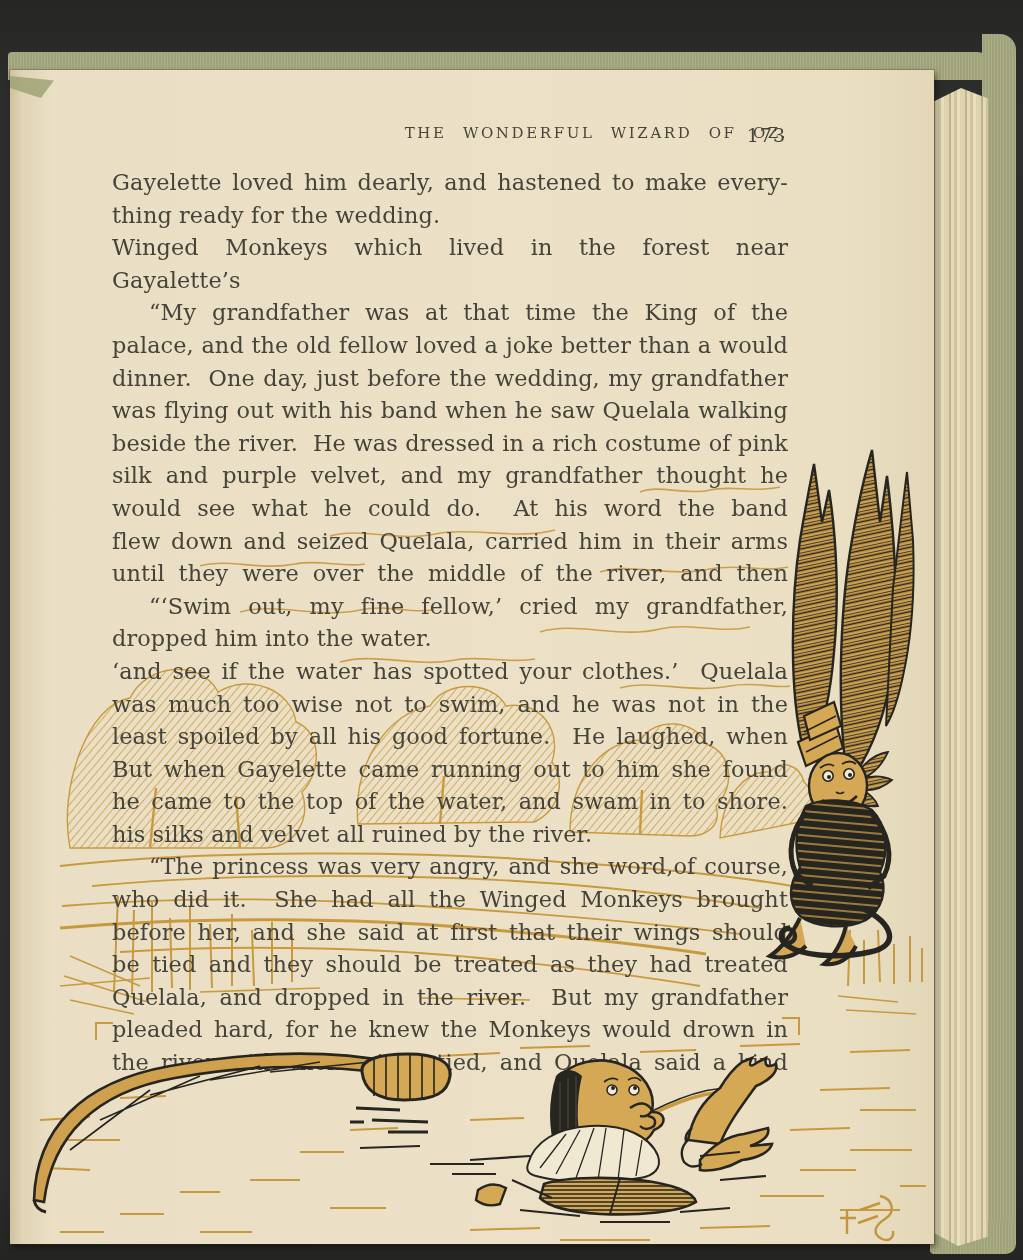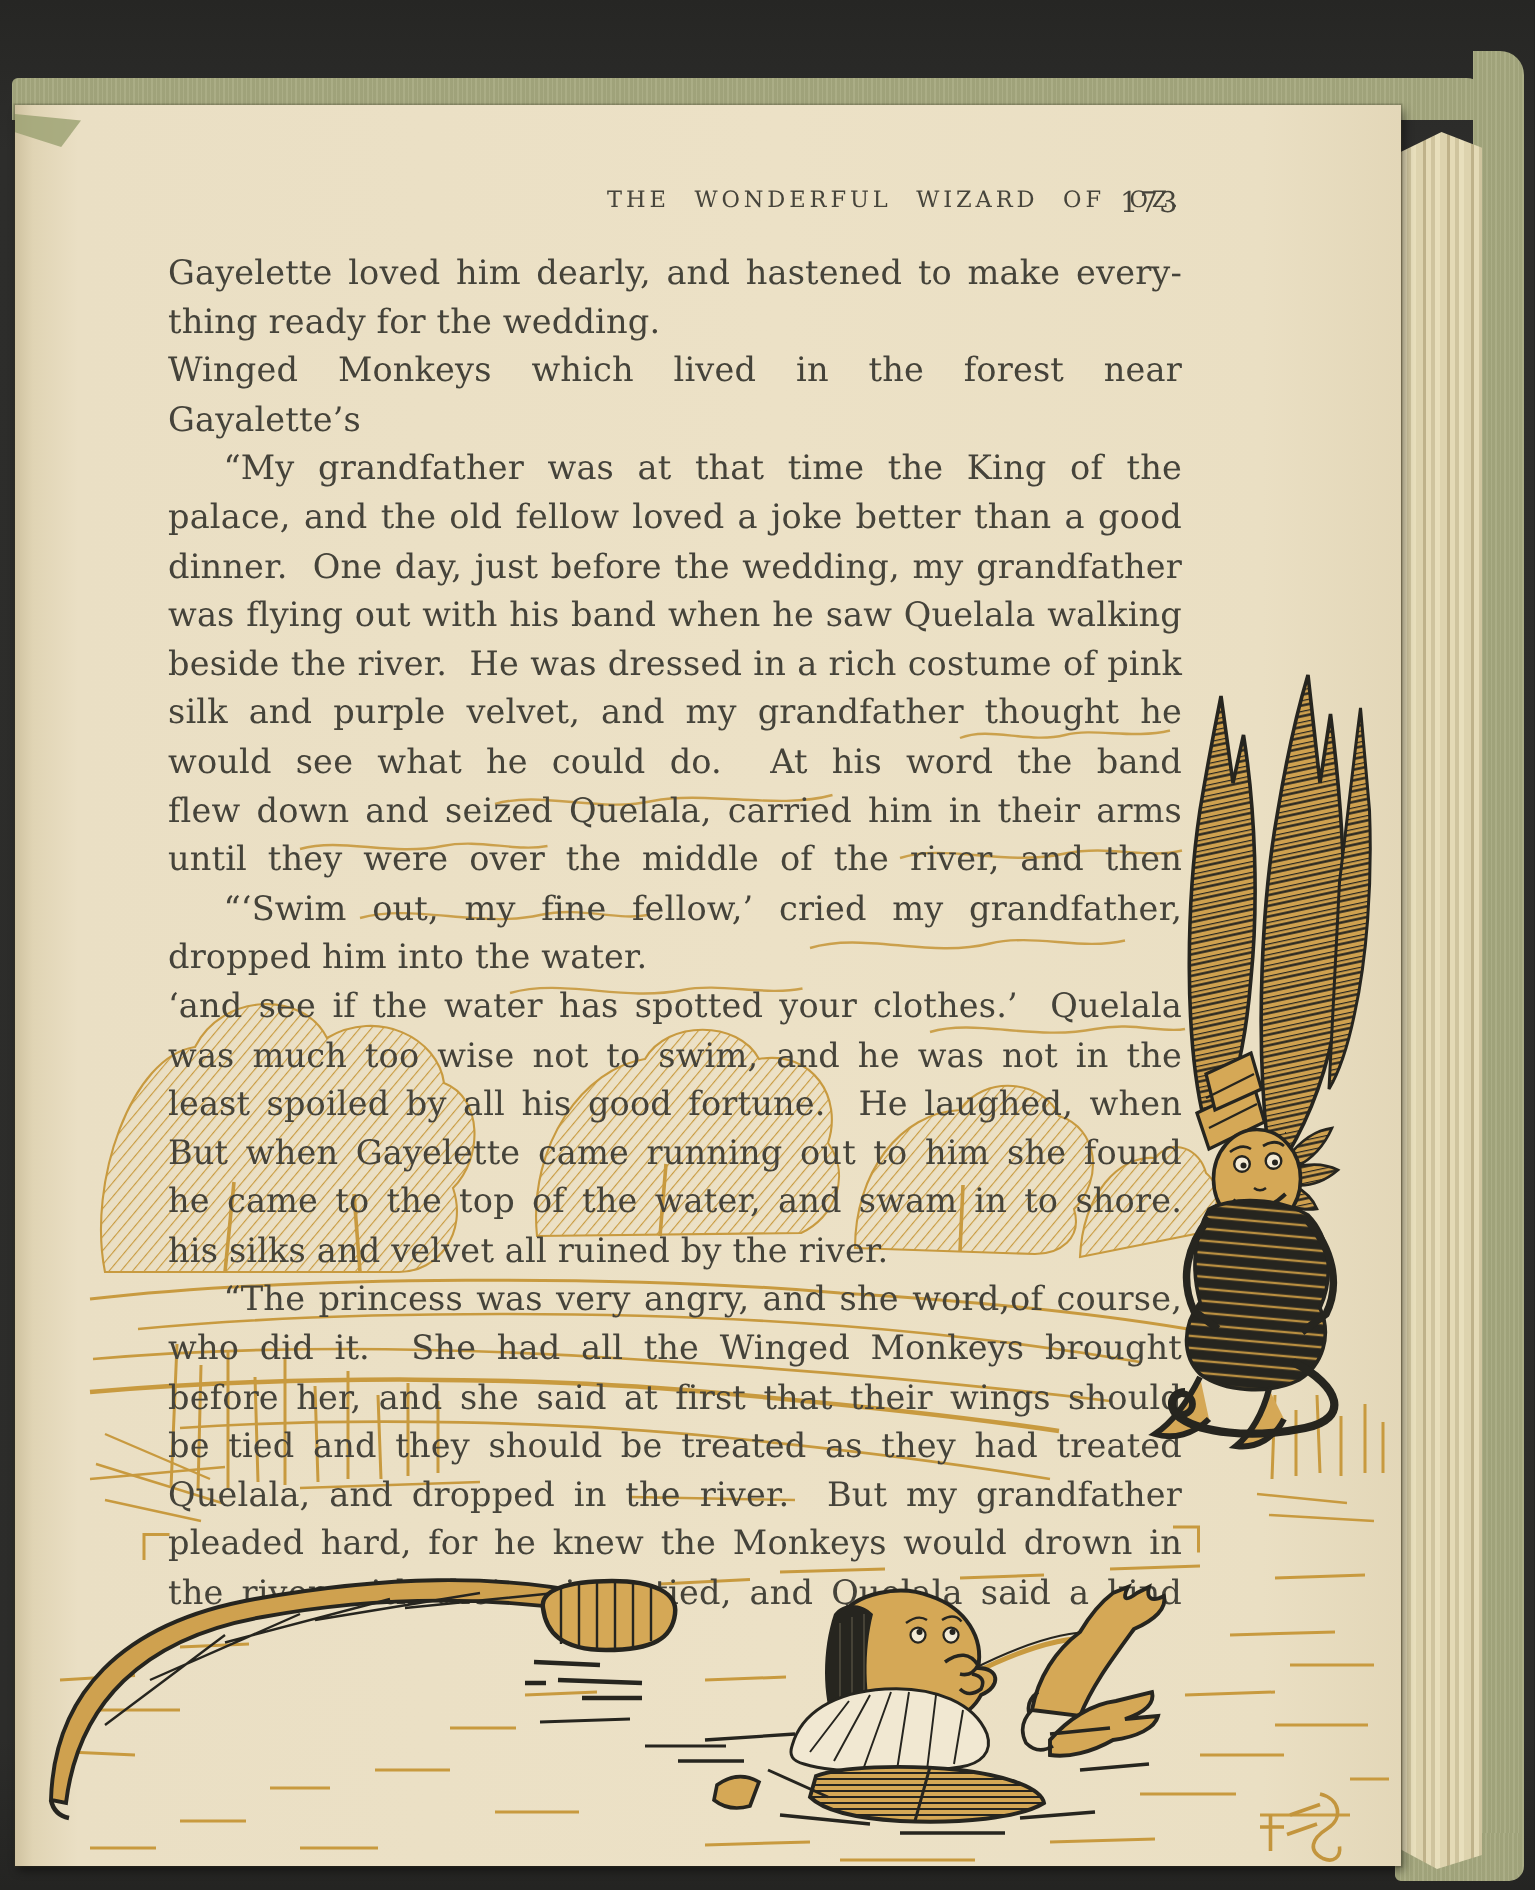--- a/index.html
+++ b/index.html
@@ -111,21 +111,21 @@
   <div id="header-row">
     <div id="running-title">THE WONDERFUL WIZARD OF OZ.</div>
     <div id="page-number">173</div>
   </div>
 
   <div id="body-text">
     <div class="ln">Gayelette loved him dearly, and hastened to make every-</div>
     <div class="ln end">thing ready for the wedding.</div>
     <div class="ln">Winged Monkeys which lived in the forest near Gayalette’s</div>
     <div class="ln ind">“My grandfather was at that time the King of the</div>
-    <div class="ln">palace, and the old fellow loved a joke better than a good</div>
+    <div class="ln">palace, and the old fellow loved a joke better than a would</div>
     <div class="ln">dinner.&nbsp; One day, just before the wedding, my grandfather</div>
     <div class="ln">was flying out with his band when he saw Quelala walking</div>
     <div class="ln">beside the river.&nbsp; He was dressed in a rich costume of pink</div>
     <div class="ln">silk and purple velvet, and my grandfather thought he</div>
     <div class="ln">would see what he could do.&nbsp; At his word the band</div>
     <div class="ln">flew down and seized Quelala, carried him in their arms</div>
     <div class="ln">until they were over the middle of the river, and then</div>
     <div class="ln ind">“‘Swim out, my fine fellow,’ cried my grandfather,</div>
     <div class="ln end">dropped him into the water.</div>
     <div class="ln">‘and see if the water has spotted your clothes.’&nbsp; Quelala</div>

